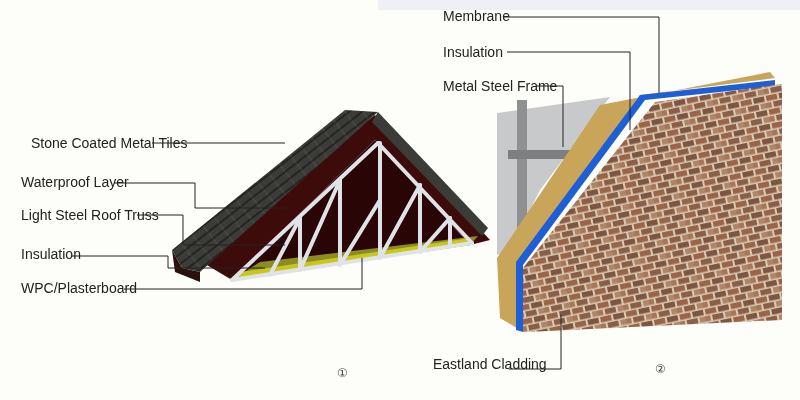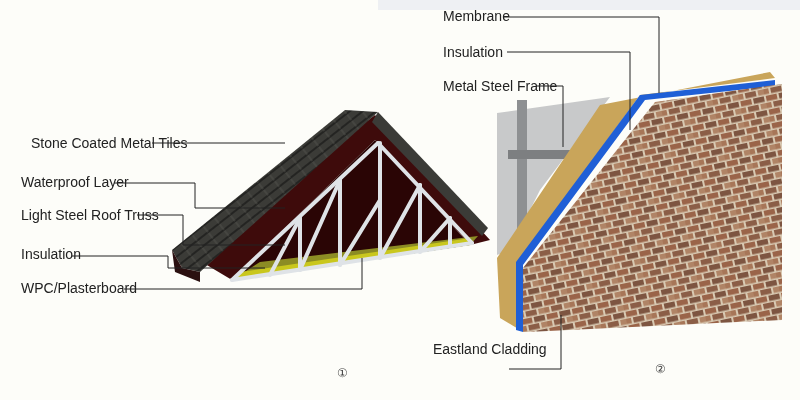--- a/index.html
+++ b/index.html
@@ -94,14 +94,14 @@
 <div class="label" style="left:31px;top:137px;">Stone Coated Metal Tiles</div>
 <div class="label" style="left:21px;top:176px;text-align:right;">Waterproof Layer</div>
 <div class="label" style="left:21px;top:209px;">Light Steel Roof Truss</div>
 <div class="label" style="left:21px;top:248px;">Insulation</div>
 <div class="label" style="left:21px;top:282px;">WPC/Plasterboard</div>
 <div class="num" style="left:337px;top:366px;">①</div>
 
 <div class="label" style="left:443px;top:10px;">Membrane</div>
 <div class="label" style="left:443px;top:46px;">Insulation</div>
 <div class="label" style="left:443px;top:80px;">Metal Steel Frame</div>
-<div class="label" style="left:433px;top:343px;">Eastland Cladding</div>
+<div class="label" style="left:433px;top:358px;">Eastland Cladding</div>
 <div class="num" style="left:655px;top:362px;">②</div>
 
 </body></html>

